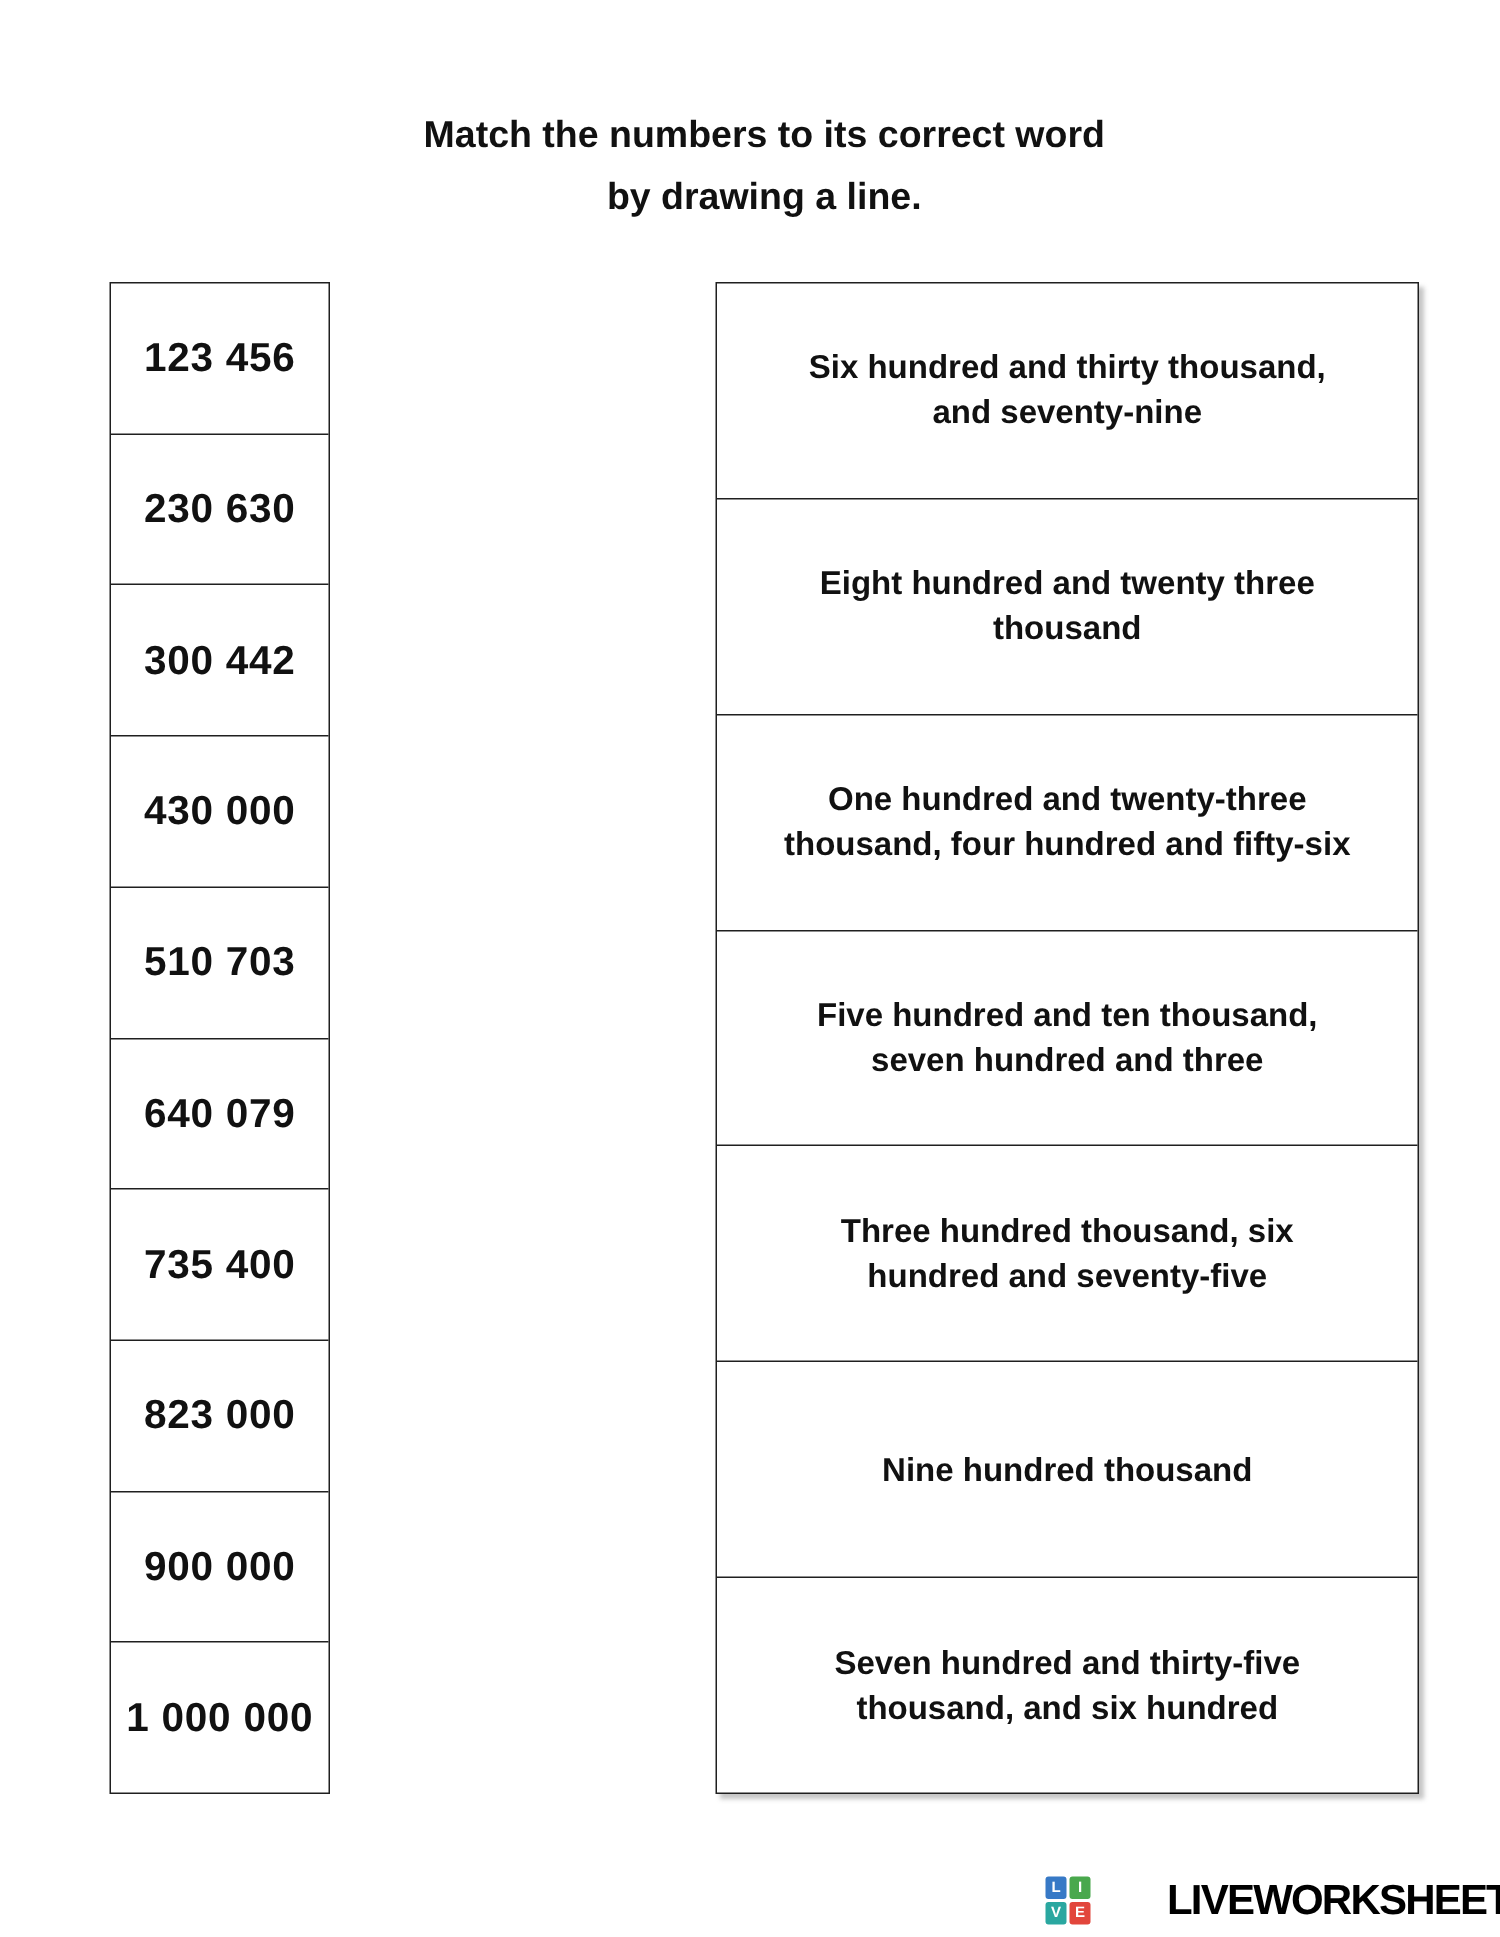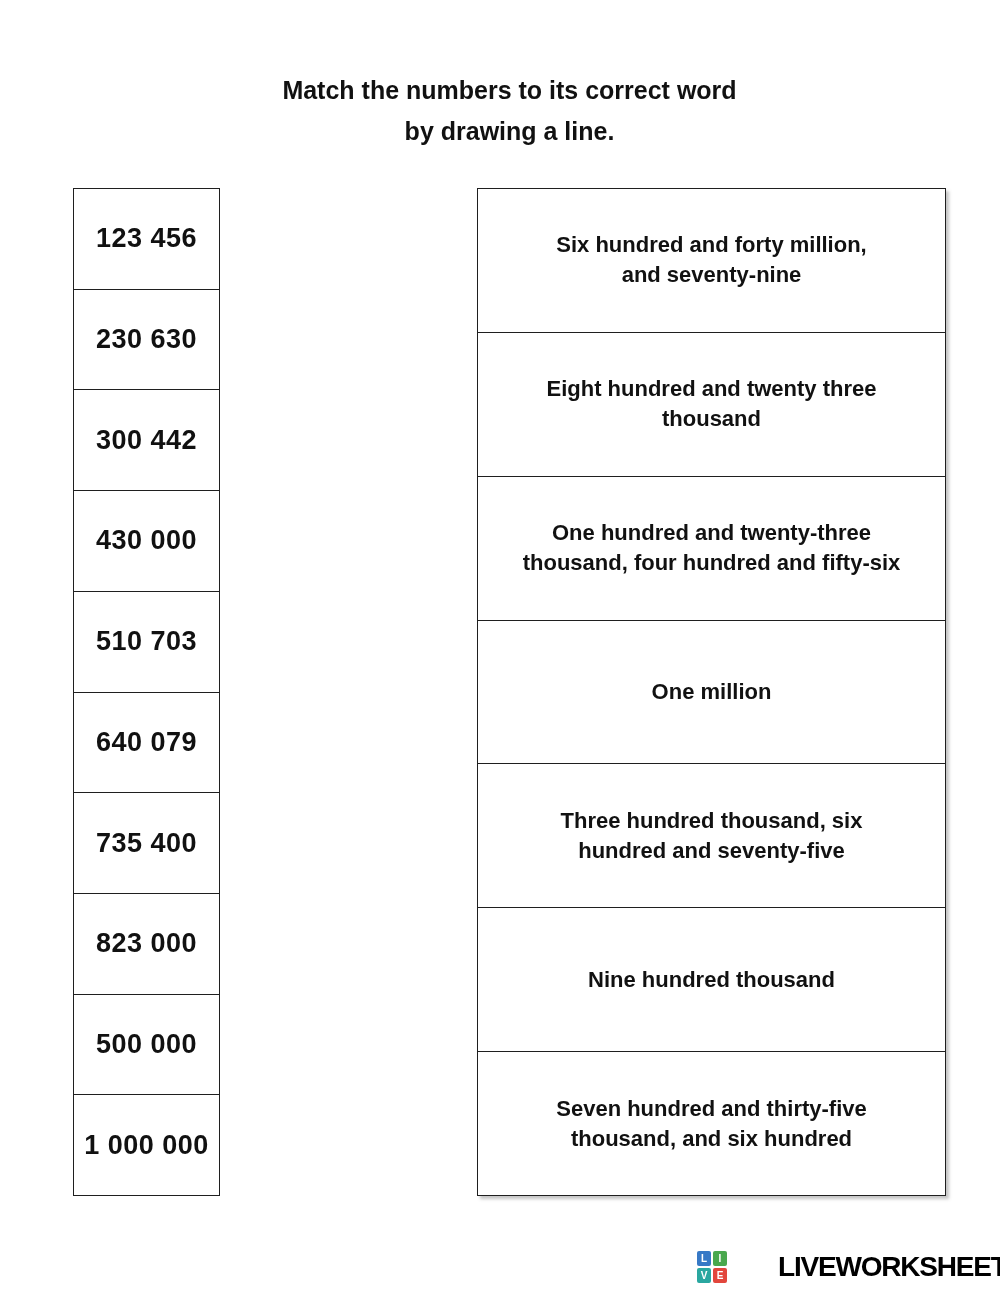--- a/index.html
+++ b/index.html
@@ -115,32 +115,33 @@
 
   <div class="col col-left">
     <div class="cell num">123 456</div>
     <div class="cell num">230 630</div>
     <div class="cell num">300 442</div>
     <div class="cell num">430 000</div>
     <div class="cell num">510 703</div>
     <div class="cell num">640 079</div>
     <div class="cell num">735 400</div>
     <div class="cell num">823 000</div>
-    <div class="cell num">500 000</div>
+    <div class="cell num">900 000</div>
     <div class="cell num">1 000 000</div>
   </div>
 
   <div class="col col-right">
-    <div class="cell word">Six hundred and forty million,
+    <div class="cell word">Six hundred and thirty thousand,
 and seventy-nine</div>
     <div class="cell word">Eight hundred and twenty three
 thousand</div>
     <div class="cell word">One hundred and twenty-three
 thousand, four hundred and fifty-six</div>
-    <div class="cell word">One million</div>
+    <div class="cell word">Five hundred and ten thousand,
+seven hundred and three</div>
     <div class="cell word">Three hundred thousand, six
 hundred and seventy-five</div>
     <div class="cell word">Nine hundred thousand</div>
     <div class="cell word">Seven hundred and thirty-five
 thousand, and six hundred</div>
   </div>
 
   <div class="footer">
     <div class="logo-grid">
       <div class="logo-tile" style="background-color: rgb(55, 121, 198);">L</div>

